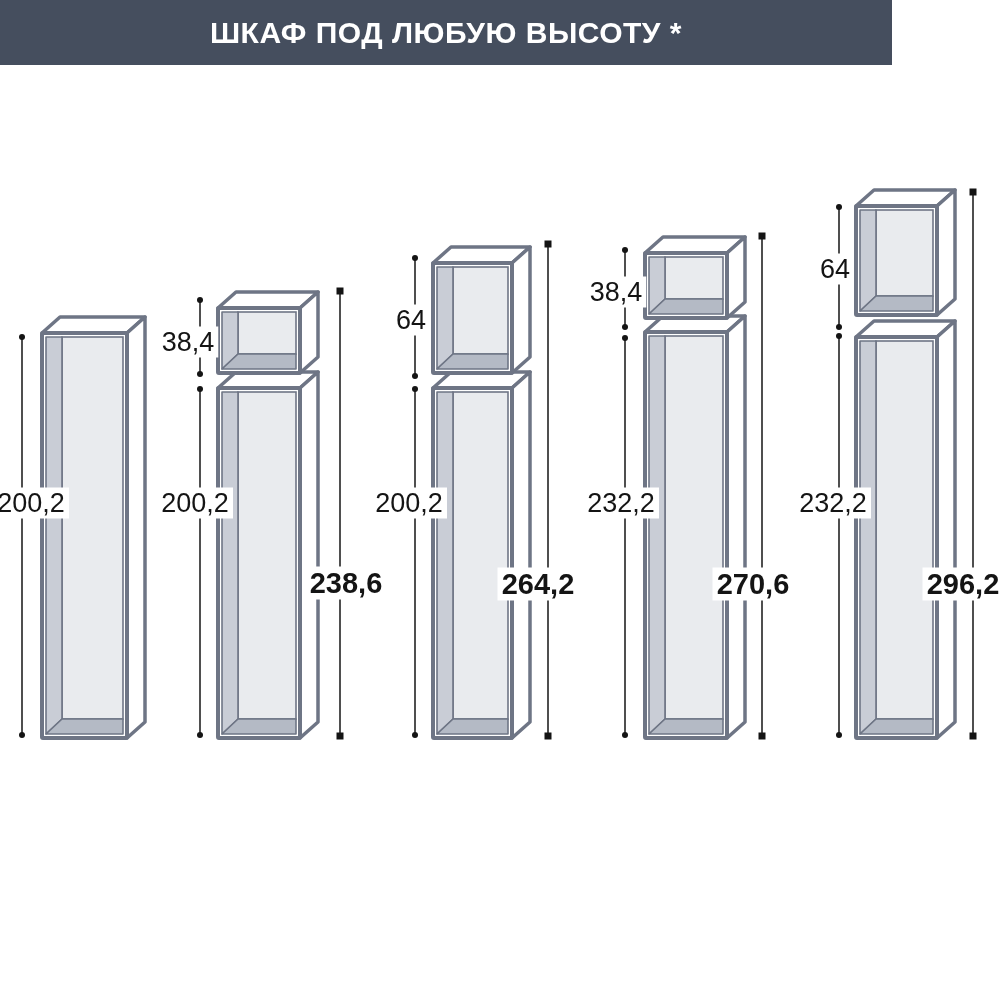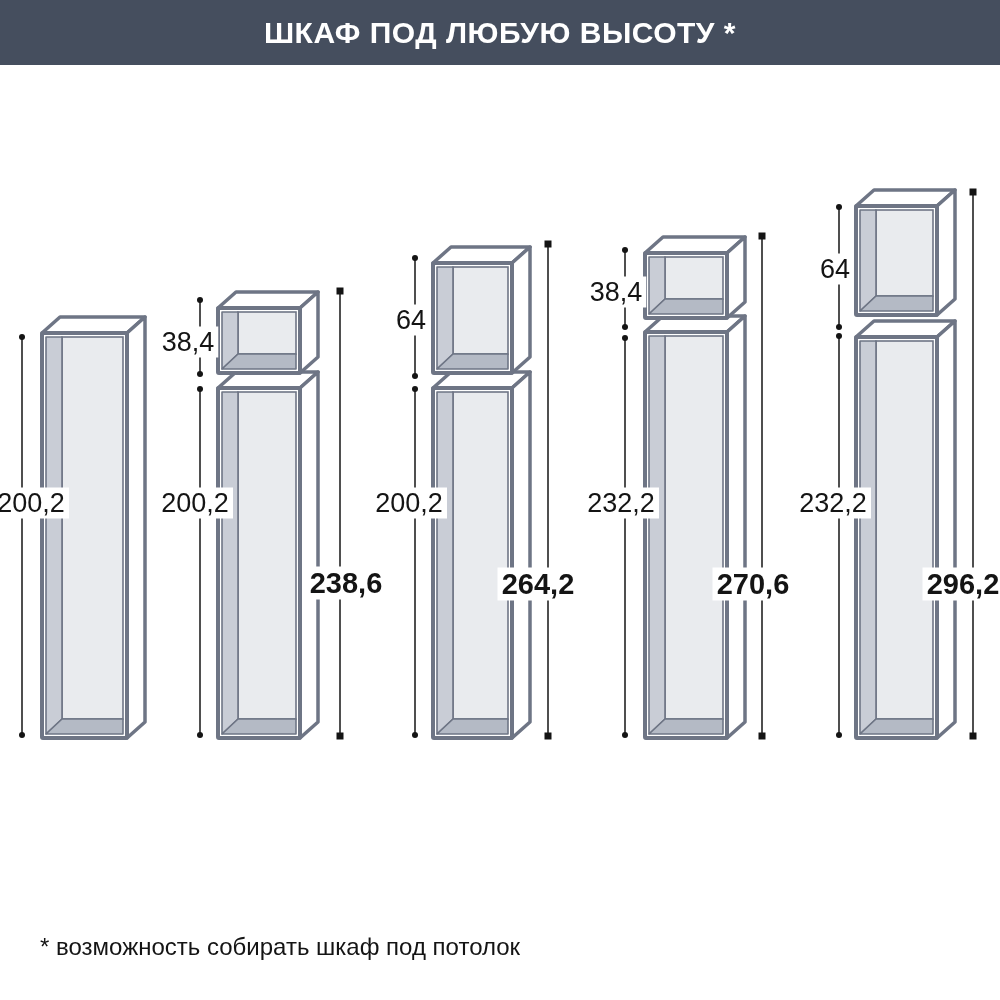--- a/index.html
+++ b/index.html
@@ -1,18 +1,18 @@
 <!DOCTYPE html>
 <html><head>
 <meta charset="utf-8">
 <style>
   html,body{margin:0;padding:0;}
   body{font-family:"Liberation Sans", sans-serif; background:#ffffff;}
   .stage{position:relative;width:1000px;height:1000px;background:#ffffff;overflow:hidden;}
-  .header{position:absolute;left:0;top:0;width:1000px;height:65px;
+  .header{position:absolute;left:0;top:0;width:892px;height:65px;
           display:flex;align-items:center;justify-content:center;}
   .title{color:#ffffff;font-size:30px;font-weight:bold;letter-spacing:0.5px;}
   #diagram{position:absolute;left:0;top:0;}
   .footnote{position:absolute;left:40px;top:933px;font-size:24px;color:#141414;}
 </style>
 </head>
 <body>
 
 <div class="stage">
   <svg id="diagram" width="1000" height="1000" viewBox="0 0 1000 1000">
@@ -177,14 +177,13 @@
           <rect x="969.5" y="188.5" width="7" height="7" fill="#141414"></rect>
           <rect x="969.5" y="732.5" width="7" height="7" fill="#141414"></rect>
           <rect x="922.5" y="567.5" width="81" height="33" fill="#ffffff"></rect>
           <text x="963" y="593.86" text-anchor="middle" fill="#141414" font-size="29" font-family="&quot;Liberation Sans&quot;, sans-serif" font-weight="bold">296,2</text>
         </g>
       </g>
     </svg>
   <div class="header" style="background: rgb(69, 78, 94);">
     <div class="title" style="color: rgb(255, 255, 255);">ШКАФ ПОД ЛЮБУЮ ВЫСОТУ *</div>
   </div>
-  <div class="footnote">* возможность собирать шкаф под потолок</div>
 </div>
 
 </body></html>

